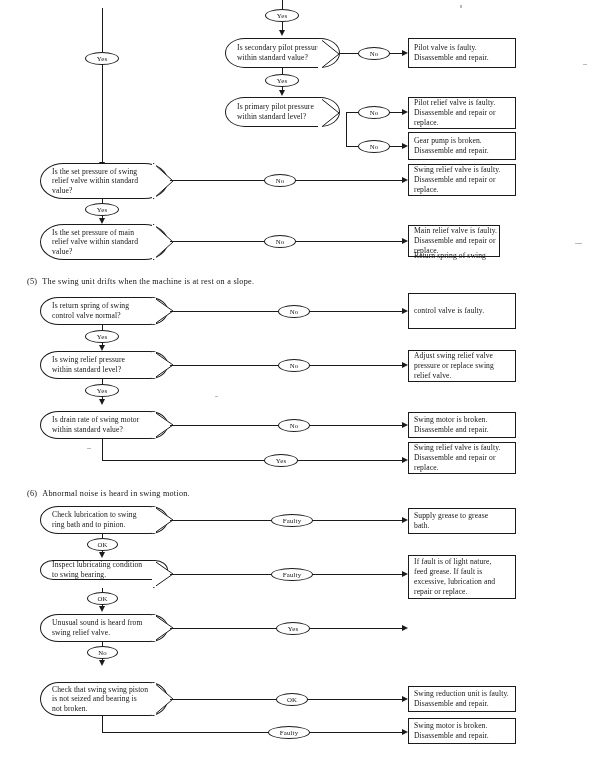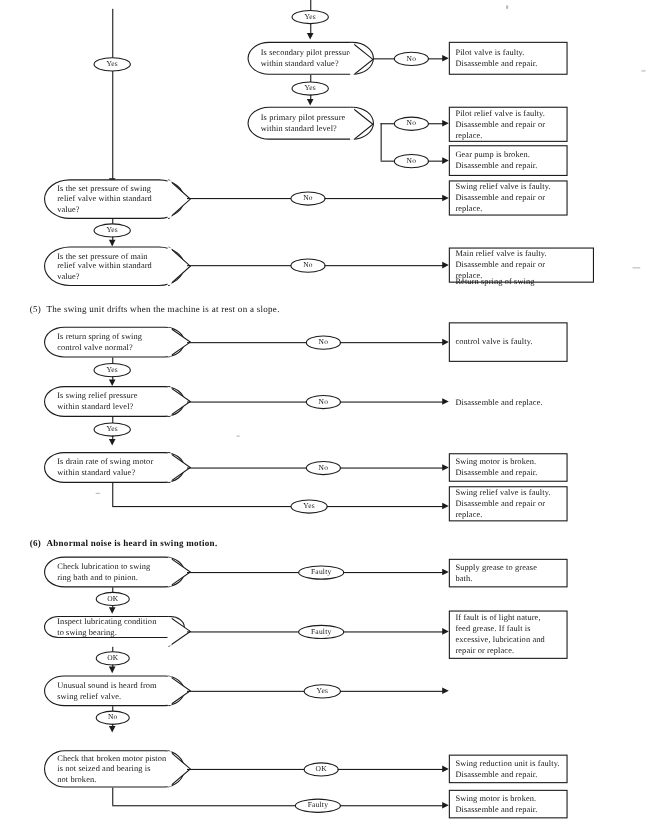--- a/index.html
+++ b/index.html
@@ -190,21 +190,21 @@
         <path d="M1 0 L21 18 L1 36" fill="#fff" stroke="#1b1b1b" stroke-width="1"></path>
         <rect x="0" y="1" width="4" height="34" fill="#fff"></rect>
       </svg>
   </div>
 
   <div class="hline" style="left:170px;top:241px;width:96px;"></div>
   <div class="elabel" style="left:264px;top:235px;width:32px;">No</div>
   <div class="hline" style="left:295px;top:241px;width:110px;"></div>
   <div class="arrow arrow-r" style="left:402px;top:238px;"></div>
 
-  <div class="result" style="left:408px;top:225px;width:132px;height:32px;">
+  <div class="result" style="left:408px;top:225px;width:92px;height:32px;">
     <div class="ln">Main relief valve is faulty.</div>
     <div class="ln">Disassemble and repair or</div>
     <div class="ln">replace.</div>
   </div>
 
   <div class="section-head" style="left:27px;top:277px;">
     <span class="num">(5)</span><span>The swing unit drifts when the machine is at rest on a slope.</span>
   </div>
 
   <div class="decision" style="left:40px;top:297px;width:128px;height:28px;">
@@ -243,20 +243,25 @@
         <path d="M1 0 L21 14 L1 28" fill="#fff" stroke="#1b1b1b" stroke-width="1"></path>
         <rect x="0" y="1" width="4" height="26" fill="#fff"></rect>
       </svg>
   </div>
 
   <div class="hline" style="left:170px;top:365px;width:110px;"></div>
   <div class="elabel" style="left:278px;top:359px;width:32px;">No</div>
   <div class="hline" style="left:309px;top:365px;width:96px;"></div>
   <div class="arrow arrow-r" style="left:402px;top:362px;"></div>
 
+  <div class="result" style="left:408px;top:350px;width:108px;height:32px;">
+    <div class="ln">Adjust swing relief valve</div>
+    <div class="ln">pressure or replace swing</div>
+    <div class="ln">relief valve.</div>
+  </div>
 
   <div class="vline" style="left:102px;top:379px;height:6px;"></div>
   <div class="elabel" style="left:85px;top:384px;width:34px;">Yes</div>
   <div class="vline" style="left:102px;top:396px;height:6px;"></div>
   <div class="arrow arrow-d" style="left:99px;top:399px;"></div>
 
   <div class="decision" style="left:40px;top:411px;width:128px;height:28px;">
     <div class="ln">Is drain rate of swing motor</div>
     <div class="ln">within standard value?</div>
   </div>
@@ -282,21 +287,21 @@
   <div class="elabel" style="left:264px;top:454px;width:34px;">Yes</div>
   <div class="hline" style="left:297px;top:460px;width:108px;"></div>
   <div class="arrow arrow-r" style="left:402px;top:457px;"></div>
 
   <div class="result" style="left:408px;top:442px;width:108px;height:32px;">
     <div class="ln">Swing relief valve is faulty.</div>
     <div class="ln">Disassemble and repair or</div>
     <div class="ln">replace.</div>
   </div>
 
-  <div class="section-head" style="left:27px;top:489px;font-weight:bold;">
+  <div class="section-head" style="left:27px;top:489px;">
     <span class="num">(6)</span><span>Abnormal noise is heard in swing motion.</span>
   </div>
 
   <div class="decision" style="left:40px;top:506px;width:128px;height:28px;">
     <div class="ln">Check lubrication to swing</div>
     <div class="ln">ring bath and to pinion.</div>
   </div>
   <div class="tip" style="left:152px;top:506px;width:22px;height:28px;">
     <svg width="22" height="28" viewBox="0 0 22 28">
         <path d="M1 0 L21 14 L1 28" fill="#fff" stroke="#1b1b1b" stroke-width="1"></path>
@@ -363,21 +368,21 @@
   <div class="hline" style="left:309px;top:628px;width:96px;"></div>
   <div class="arrow arrow-r" style="left:402px;top:625px;"></div>
 
 
   <div class="vline" style="left:102px;top:642px;height:5px;"></div>
   <div class="elabel" style="left:87px;top:646px;width:31px;">No</div>
   <div class="vline" style="left:102px;top:658px;height:5px;"></div>
   <div class="arrow arrow-d" style="left:99px;top:660px;"></div>
 
   <div class="decision" style="left:40px;top:682px;width:128px;height:34px;border-radius:22px / 20px;">
-    <div class="ln">Check that broken motor piston</div>
+    <div class="ln">Check that swing swing piston</div>
     <div class="ln">is not seized and bearing is</div>
     <div class="ln">not broken.</div>
   </div>
   <div class="tip" style="left:152px;top:682px;width:22px;height:34px;">
     <svg width="22" height="34" viewBox="0 0 22 34">
         <path d="M1 0 L21 17 L1 34" fill="#fff" stroke="#1b1b1b" stroke-width="1"></path>
         <rect x="0" y="1" width="4" height="32" fill="#fff"></rect>
       </svg>
   </div>
 

